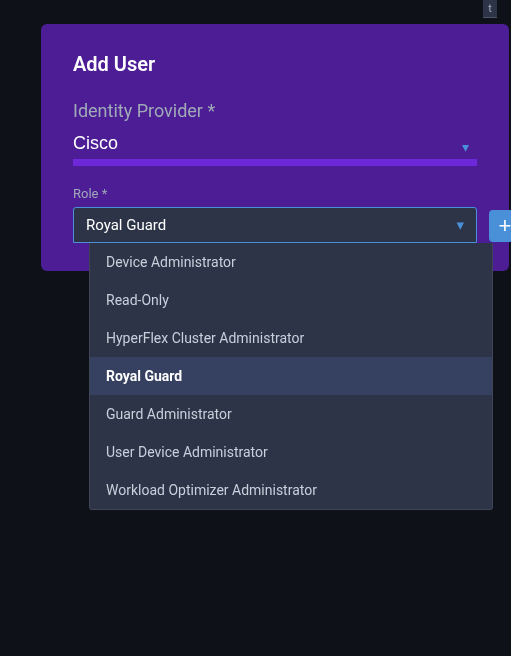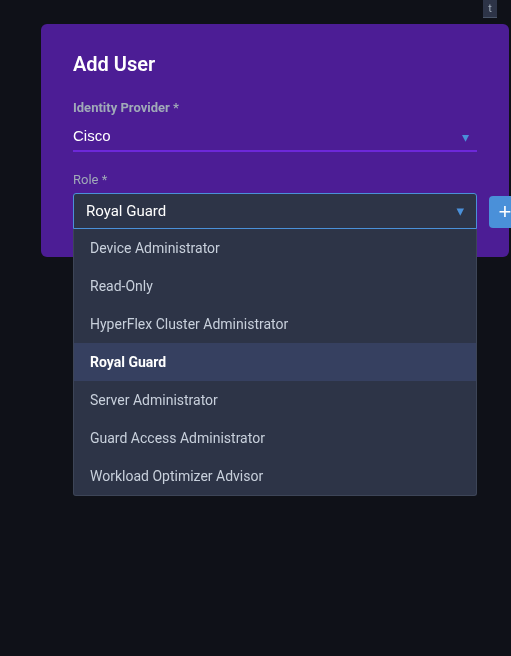--- a/index.html
+++ b/index.html
@@ -51,42 +51,41 @@
       font-weight: 600;
       margin-bottom: 24px;
     }
 
     .form-field {
       margin-bottom: 20px;
     }
 
     .field-label {
       color: #a0aab8;
-      font-size: 13px;
+      font-size: 18px;
       margin-bottom: 6px;
       display: block;
-      font-weight: bold;
     }
 
     .field-label span.required {
       color: #a0aab8;
     }
 
     .select-wrapper {
       position: relative;
       width: 100%;
     }
 
     .select-field {
       width: 100%;
       background-color: transparent;
       border: none;
-      border-bottom: 2px solid #6d28d9;
-      color: #ffffff;
-      font-size: 15px;
+      border-bottom: 7px solid #6d28d9;
+      color: #ffffff;
+      font-size: 18px;
       padding: 6px 30px 6px 0;
       appearance: none;
       cursor: pointer;
       outline: none;
     }
 
     .select-field option {
       background-color: #2d3447;
       color: #ffffff;
     }
@@ -159,21 +158,21 @@
       justify-content: space-between;
       padding: 8px 12px;
       cursor: pointer;
       color: #ffffff;
       font-size: 15px;
     }
 
     .role-dropdown {
       position: absolute;
       top: 100%;
-      left: 0;
+      left: 16px;
       width: 100%;
       background-color: #2d3447;
       border: 1px solid #3d4557;
       border-top: none;
       z-index: 100;
       border-radius: 0 0 3px 3px;
       max-height: 400px;
       overflow-y: auto;
     }
 
@@ -290,27 +289,27 @@
         <div class="dropdown-item">
           <span>Read-Only</span>
         </div>
         <div class="dropdown-item">
           <span>HyperFlex Cluster Administrator</span>
         </div>
         <div class="dropdown-item selected">
           <span>Royal Guard</span>
         </div>
         <div class="dropdown-item">
-          <span>Server Administrator</span>
-        </div>
-        <div class="dropdown-item">
-          <span>Guard Access Administrator</span>
-        </div>
-        <div class="dropdown-item">
-          <span>Workload Optimizer Advisor</span>
+          <span>Guard Administrator</span>
+        </div>
+        <div class="dropdown-item">
+          <span>User Device Administrator</span>
+        </div>
+        <div class="dropdown-item">
+          <span>Workload Optimizer Administrator</span>
         </div>
       </div>
 
       <button class="add-btn">
         <span>+</span>
       </button>
     </div>
 
   </div>
 

